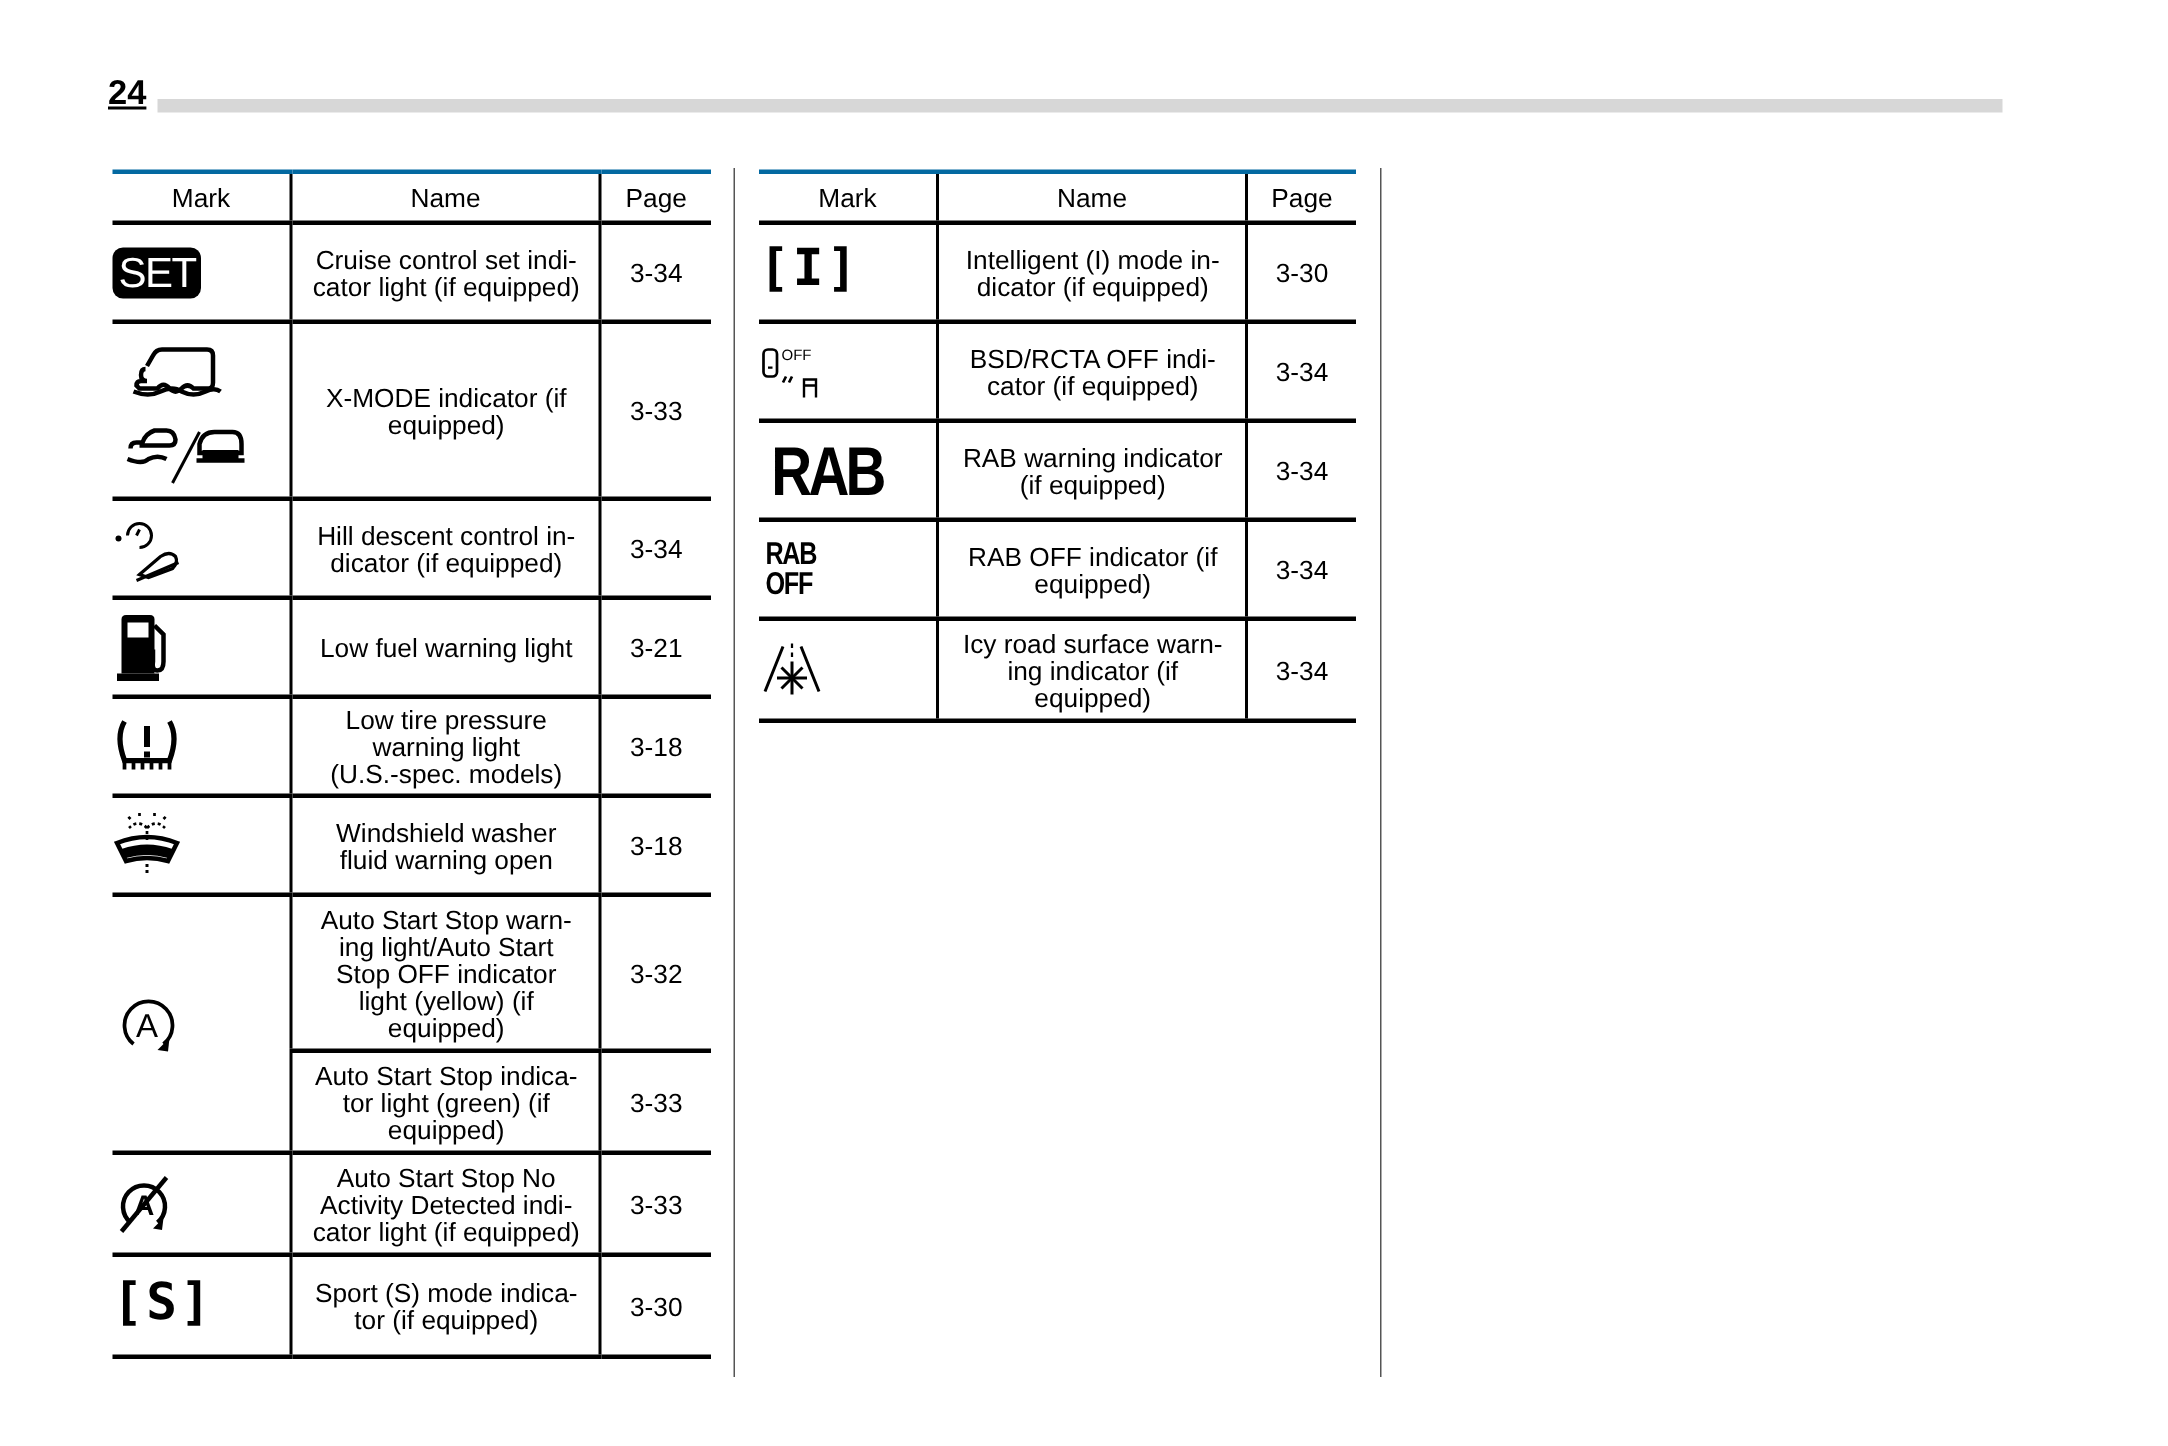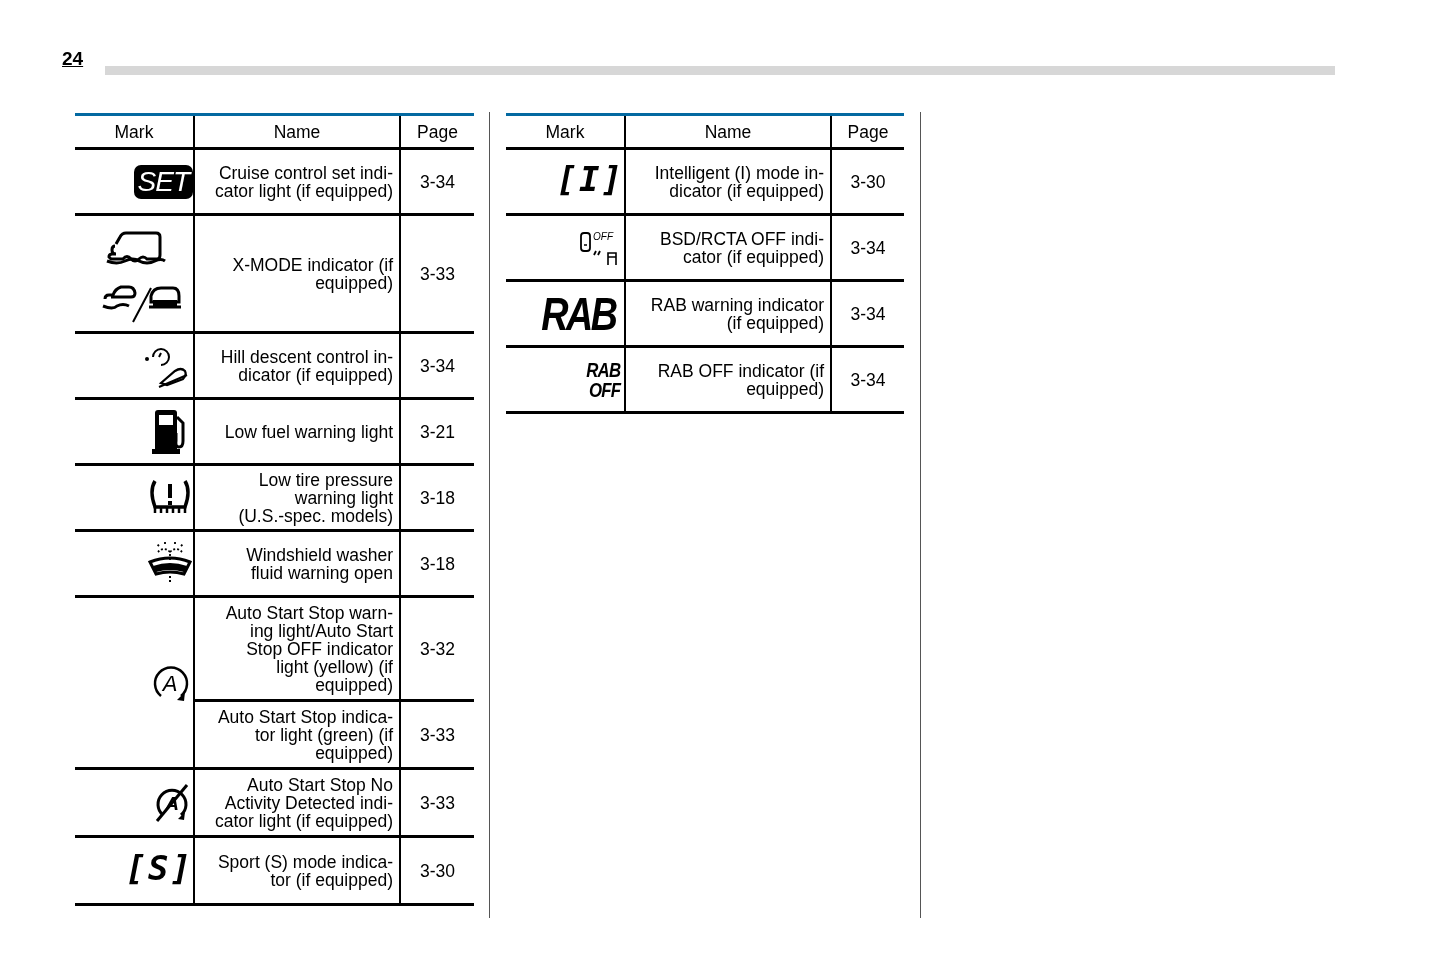--- a/index.html
+++ b/index.html
@@ -1,27 +1,27 @@
 <!DOCTYPE html>
 <html><head>
 <meta charset="utf-8">
 <style>
   html, body { margin:0; padding:0; background:#fff; }
   body { width:1445px; height:964px; position:relative; overflow:hidden;
          font-family:"Liberation Sans", "DejaVu Sans", sans-serif; color:#000; }
-  .page-num { position:absolute; left:62px; top:48px; font-size:19px; font-weight:bold; letter-spacing:0px;text-decoration:underline; }
+  .page-num { position:absolute; left:72px; top:48px; font-size:23px; font-weight:bold; letter-spacing:0px;text-decoration:underline; }
   .page-rule { position:absolute; left:105px; top:66px; width:1230px; height:9px; background:#d7d7d7; }
   .vsep { position:absolute; width:1px; background:#555; }
   table.marks { position:absolute; border-collapse:collapse; font-size:17.5px; line-height:18px; }
   table.marks th { font-weight:normal; height:31px; border-top:3px solid #0369a1; border-bottom:3px solid #000;
                    text-align:center; padding:0; }
   table.marks td { border-top:3px solid #000; border-bottom:3px solid #000; padding:0; vertical-align:middle; }
   table.marks th + th, table.marks td.name, table.marks td.page { border-left:2px solid #000; }
-  td.mark { text-align:right;font-style:italic; }
-  td.name { padding:0 6px 0 7px !important; text-align:right; }
+  td.mark { text-align:left; }
+  td.name { padding:0 6px 0 7px !important; text-align:center; }
   td.page { text-align:center; }
   .icon { display:inline-block; vertical-align:middle; }
   .set-badge { display:inline-block; background:#000; color:#fff; font-size:28px; line-height:34px;
                padding:0 4px; border-radius:7px; letter-spacing:-1px; }
   .rab { font-weight:bold; font-size:46px; letter-spacing:-3px; transform:scaleX(0.82); display:inline-block; line-height:46px;}
   .rab-off { font-weight:bold; font-size:21px; line-height:20px; transform:scaleX(0.8); display:inline-block; letter-spacing:-1px;}
   .bracket { font-family:"DejaVu Sans Mono", monospace; font-weight:bold; font-size:34px; letter-spacing:2px; }
 </style>
 </head>
 <body>
@@ -205,14 +205,32 @@
 (if equipped)</span></td>
       <td class="page">3-34</td>
     </tr>
     <tr style="height:66px">
       <td class="mark"><span class="rab-off" style="white-space:pre-line">RAB
 OFF</span></td>
       <td class="name"><span style="white-space:pre-line">RAB OFF indicator (if
 equipped)</span></td>
       <td class="page">3-34</td>
     </tr>
+    <tr style="height:68px">
+      <td class="mark">
+        <svg class="icon" width="44" height="40" viewBox="0 0 44 40">
+          <path d="M16 4 l-12 30 M28 4 l12 30" stroke="#000" stroke-width="2"></path>
+          <path d="M22 2 v3 M22 8 v3" stroke="#000" stroke-width="1.5"></path>
+          <g stroke="#000" stroke-width="2">
+            <line x1="22" y1="14" x2="22" y2="36"></line>
+            <line x1="12" y1="25" x2="32" y2="25"></line>
+            <line x1="15" y1="18" x2="29" y2="32"></line>
+            <line x1="29" y1="18" x2="15" y2="32"></line>
+          </g>
+        </svg>
+      </td>
+      <td class="name"><span style="white-space:pre-line">Icy road surface warn-
+ing indicator (if
+equipped)</span></td>
+      <td class="page">3-34</td>
+    </tr>
   </tbody>
 </table>
 
 </body></html>

